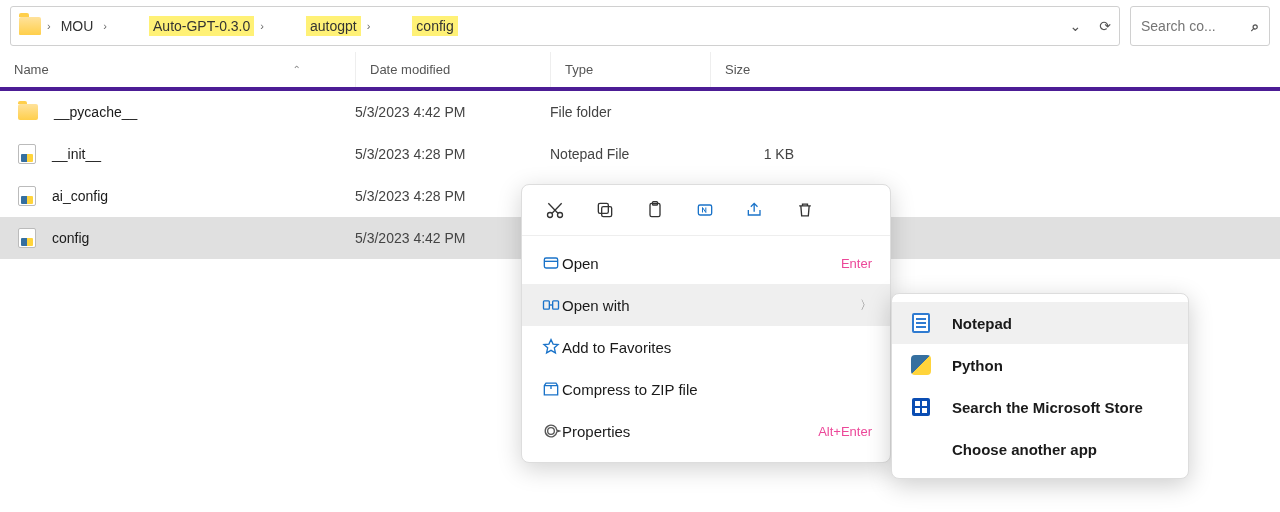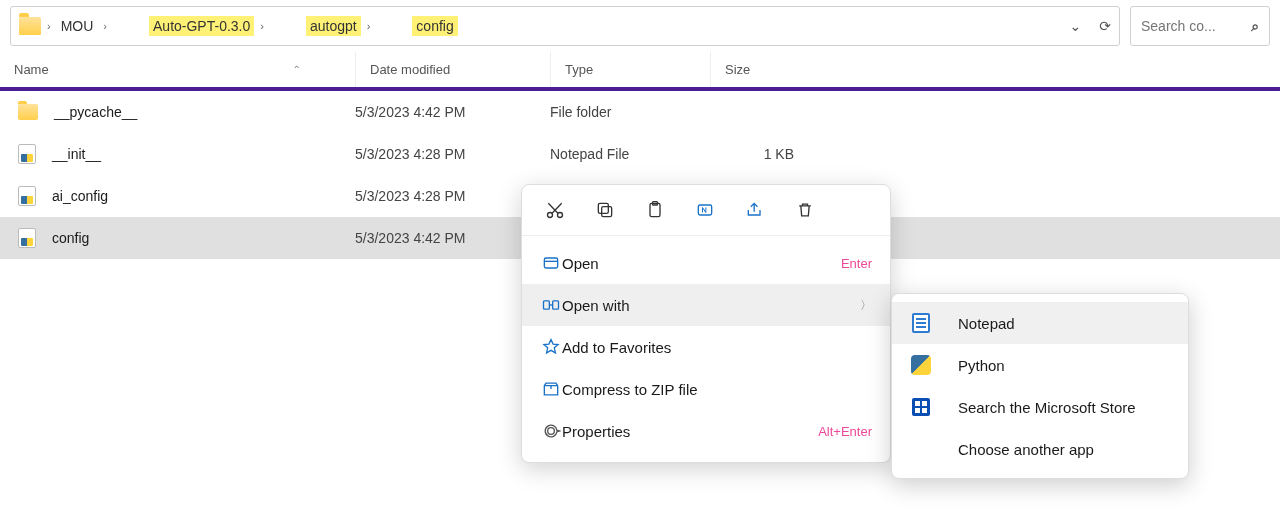--- a/index.html
+++ b/index.html
@@ -46,21 +46,21 @@
 .menu-iconrow .mi { width:22px; height:22px; display:flex; align-items:center; justify-content:center; }
 .menu-sep { height:1px; background:#eee; margin: 2px 0 6px 0; }
 .mitem { display:flex; align-items:center; padding: 10px 18px; font-size: 15px; }
 .mitem .mico { width: 22px; height:22px; display:flex; align-items:center; justify-content:center; color:#1a73c9; }
 .mitem.hover { background: #efefef; }
 .mitem .shortcut { margin-left:auto; color:#ec4899; font-size: 13px; }
 .mitem .chev { margin-left:auto; color:#777; font-size: 12px; }
 
 
 .submenu { position:absolute; left: 891px; top: 293px; width: 298px; background:#fff; border:1px solid #ddd; border-radius:8px; box-shadow: 0 6px 24px rgba(0,0,0,0.2); padding: 8px 0; }
-.sitem { display:flex; align-items:center; padding: 10px 18px; gap: 26px; font-size: 15px; }
+.sitem { display:flex; align-items:center; padding: 10px 18px; gap: 20px; font-size: 15px; font-weight: bold; }
 .sitem.hover { background: #f0f0f0; }
 .sico { width:22px; height:22px; display:flex; align-items:center; justify-content:center; }
 .notepad-ico { width:18px;height:20px;background:#fff;border:2px solid #2f7bd1; border-radius:2px; position:relative;}
 .notepad-ico::before{content:"";position:absolute;top:3px;left:2px;right:2px;height:2px;background:#2f7bd1;box-shadow:0 4px 0 #2f7bd1,0 8px 0 #2f7bd1;}
 .python-ico { width:20px;height:20px;background:linear-gradient(135deg,#356f9f 50%,#ffd43b 50%);border-radius:4px;}
 .store-ico { width:18px;height:18px;background:#0a4db3;border-radius:2px; position:relative; }
 .store-ico::before{content:"";position:absolute;top:3px;left:3px;width:5px;height:5px;background:#fff;box-shadow:7px 0 0 #fff,0 7px 0 #fff,7px 7px 0 #fff;}
 
 svg { display:block; }
 </style>

